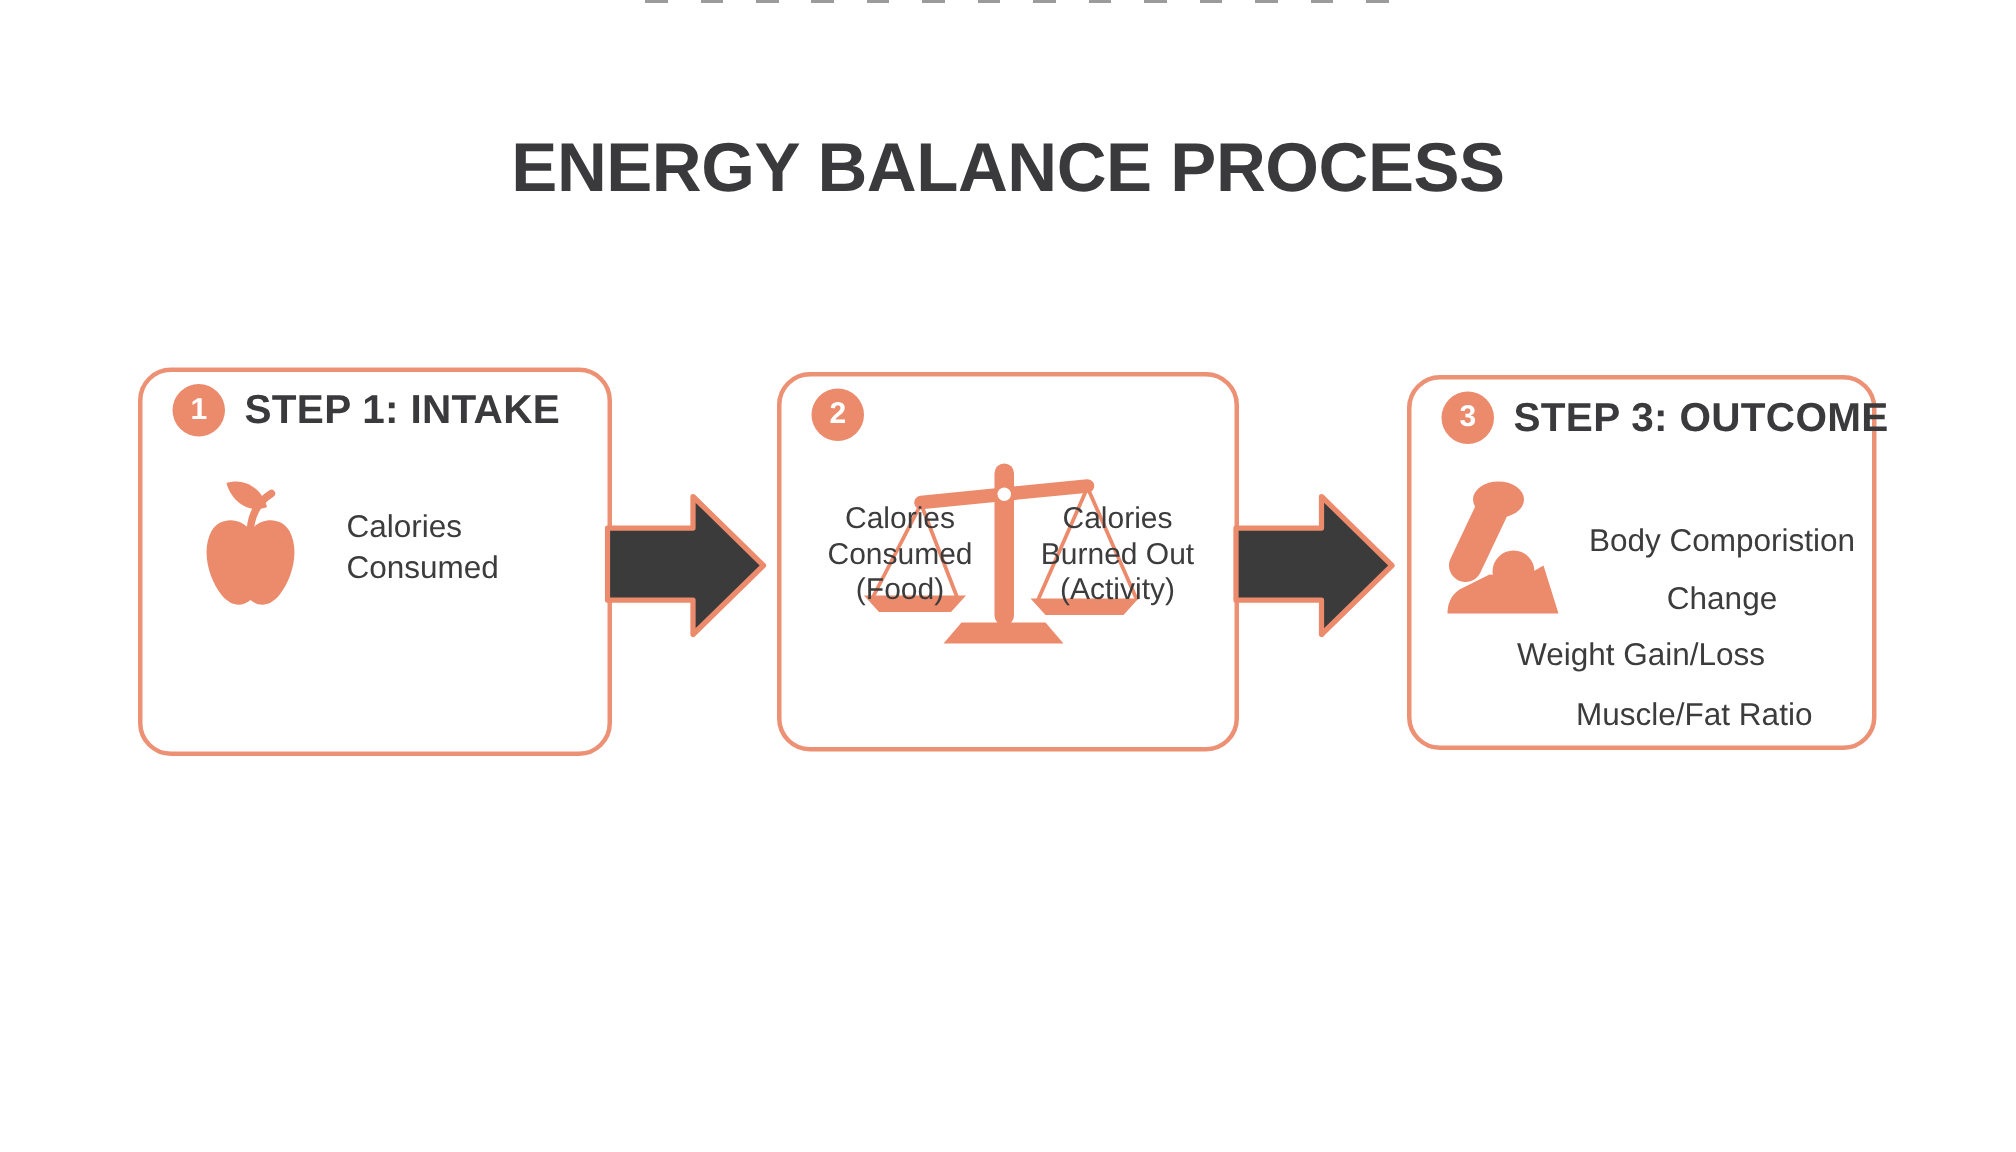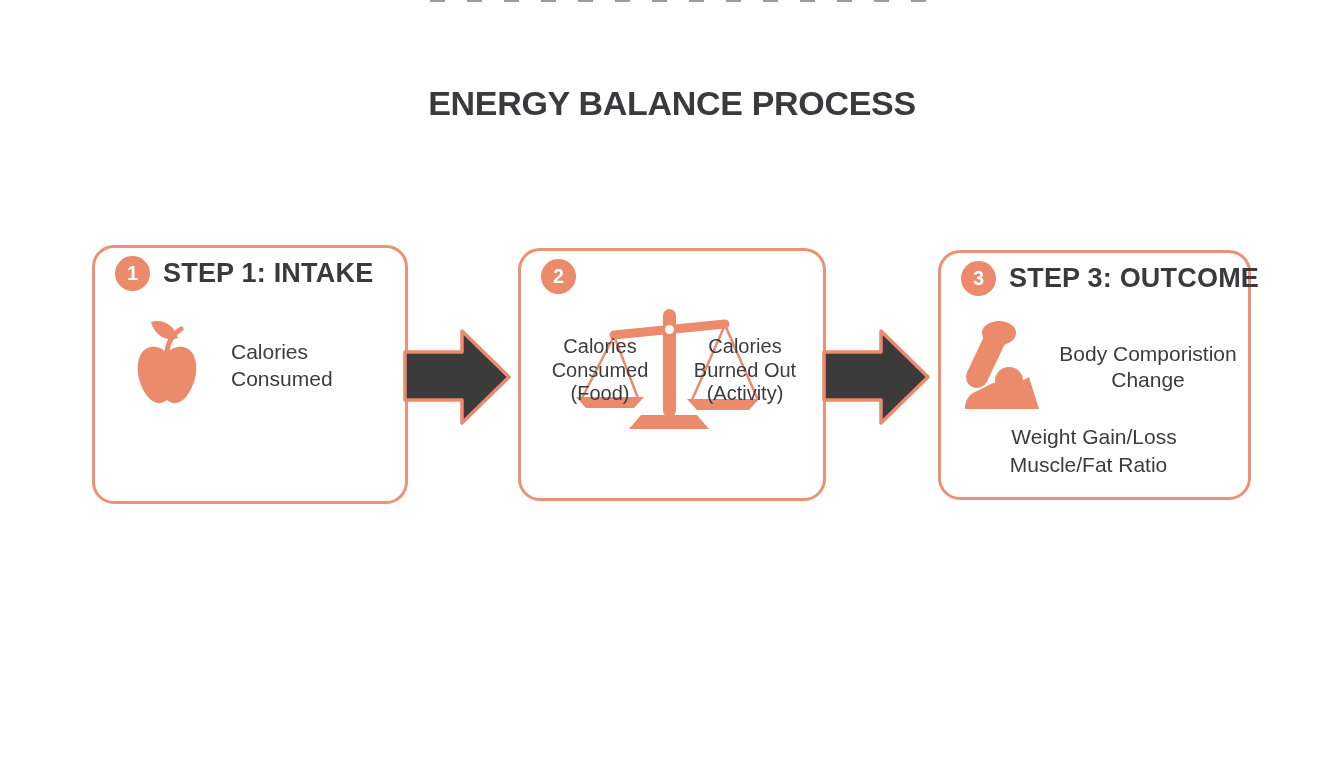--- a/index.html
+++ b/index.html
@@ -14,21 +14,21 @@
   .canvas{
     position:relative;width:1344px;height:768px;background:#ffffff;overflow:hidden;
     font-family:"Liberation Sans",sans-serif;color:var(--text);
   }
   .top-artifact{
     position:absolute;left:430px;top:0;width:505px;height:2px;
     background:repeating-linear-gradient(90deg,rgba(56,56,56,.5) 0 15px,transparent 15px 37px);
   }
   .title{
     position:absolute;top:84px;left:0;width:1316px;text-align:center;
-    font-size:34px;font-weight:700;letter-spacing:-0.3px;color:var(--heading);padding-left:28px;
+    font-size:46px;font-weight:700;letter-spacing:-0.3px;color:var(--heading);padding-left:28px;
   }
   .step-box{
     position:absolute;background:#fff;border:3px solid var(--accent-border);
     border-radius:22px;z-index:1;
   }
   #box1{left:92px;top:245px;width:316px;height:259px;}
   #box2{left:518px;top:248px;width:308px;height:253px;}
   #box3{left:938px;top:250px;width:313px;height:250px;}
   .box-header{position:absolute;left:20px;top:8px;display:flex;align-items:center;gap:13px;}
   .badge{
@@ -44,23 +44,23 @@
   #box1 .label{position:absolute;left:136px;top:90px;font-size:21px;line-height:27px;text-align:left;}
   .pan-label{
     position:absolute;top:84px;width:132px;text-align:center;font-size:20px;line-height:23.5px;
     color:var(--text);white-space:pre-line;z-index:3;
   }
   #left-pan-label{left:13px;}
   #right-pan-label{left:158px;}
   .caption{position:absolute;left:0;width:100%;text-align:center;font-size:21px;color:var(--text);}
   #box2 .caption-1{top:184px;}
   #box2 .caption-2{top:213px;}
-  #box3 .label{position:absolute;left:92px;top:88px;width:230px;text-align:center;font-size:21px;line-height:26px;}
+  #box3 .label{position:absolute;left:92px;top:88px;width:230px;text-align:center;font-size:21px;line-height:39px;}
   #box3 .caption-1{top:172px;width:295px;padding-left:11px;}
-  #box3 .caption-2{top:200px;width:295px;}
+  #box3 .caption-2{top:212px;width:295px;margin-left:41px;}
   .arrow{position:absolute;z-index:5;line-height:0;}
   #arrow1{left:403px;top:329px;}
   #arrow2{left:822px;top:329px;}
 </style>
 </head>
 <body>
 
 <div class="canvas">
 
   <div class="top-artifact"></div>

